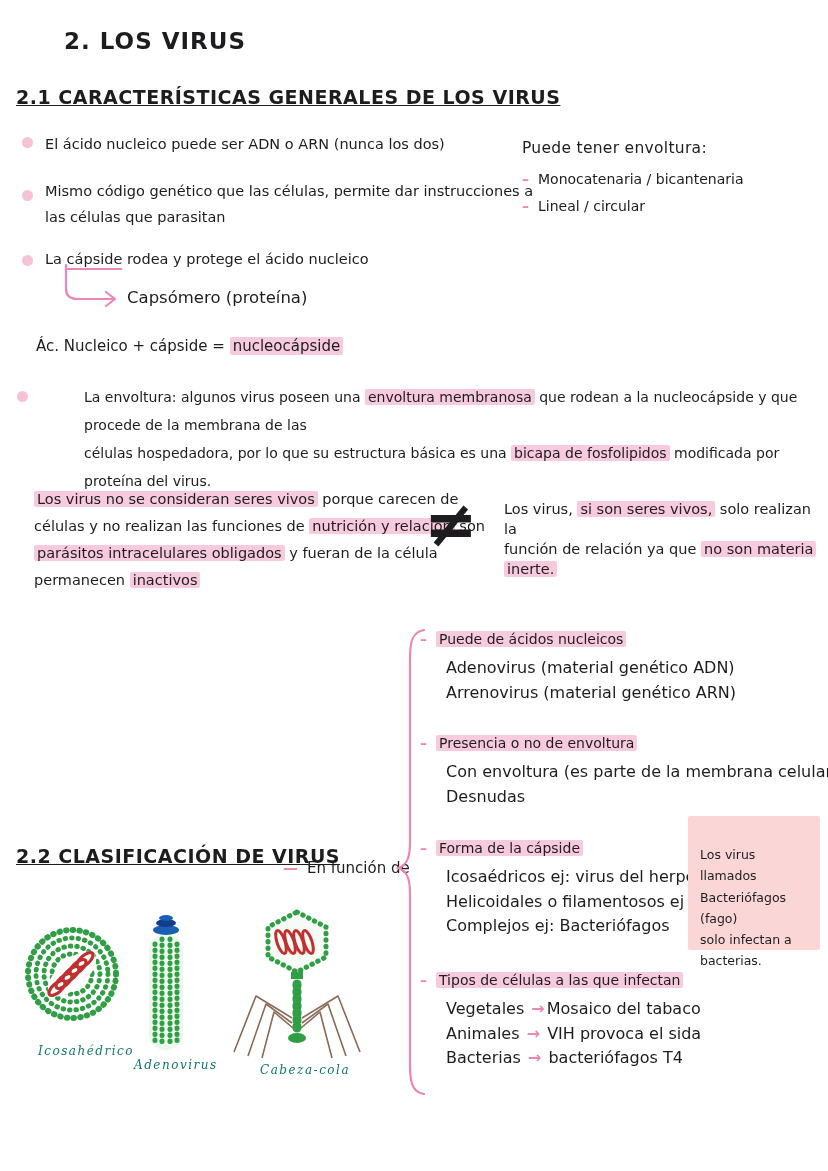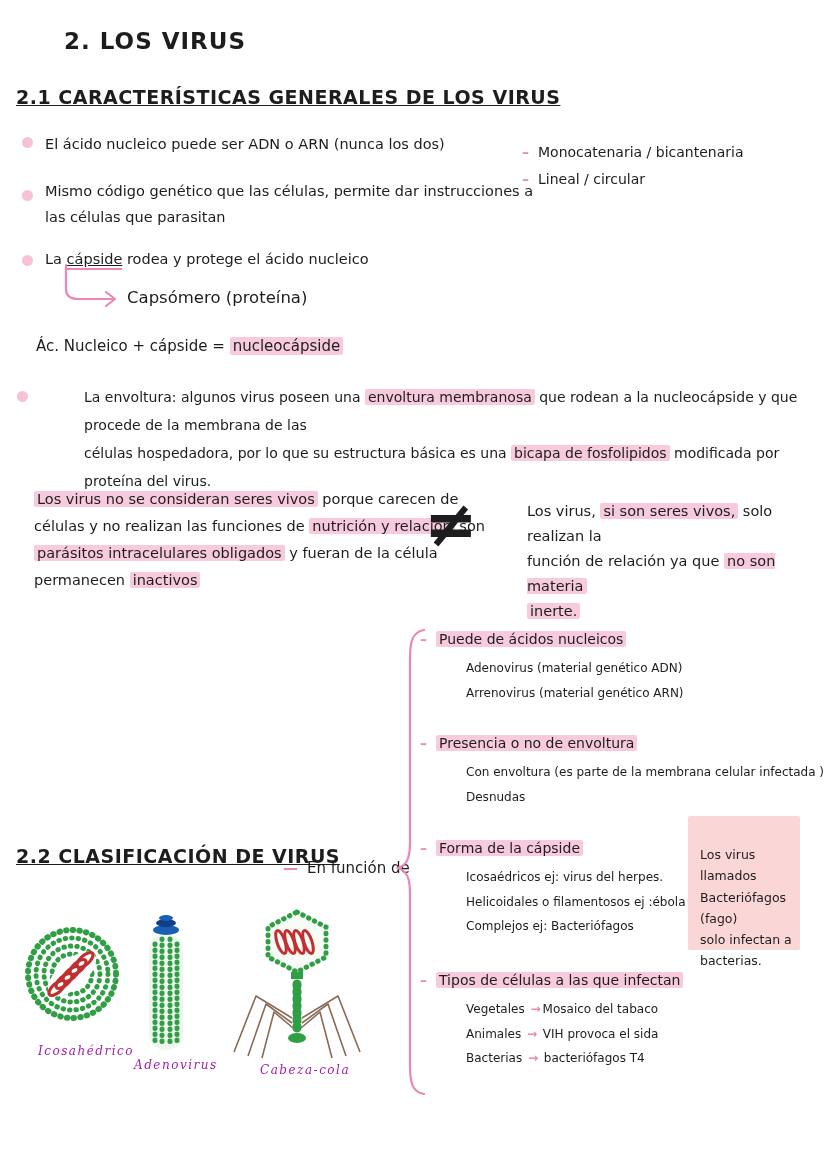--- a/index.html
+++ b/index.html
@@ -9,50 +9,51 @@
   .abs { position:absolute; }
   .pre-line { white-space:pre-line; }
 
   .title { position:absolute; left:64px; top:28px; font-size:23px; font-weight:bold; letter-spacing:1px; }
   .s-head { position:absolute; font-size:19px; font-weight:bold; letter-spacing:0.5px;text-decoration:underline; }
 
   .txt { position:absolute; font-size:14.5px; line-height:26px; }
   .dot { position:absolute; width:11px; height:11px; border-radius:50%; background:#f5c2d7; }
 
   .hl { background:#f8cadd; padding:0 3px; border-radius:2px; }
-  .ul { border-bottom:2px solid #ec87b5; padding-bottom:1px;text-decoration:underline; }
+  .ul { border-bottom:2px solid #ec87b5; padding-bottom:1px; }
   .arrow { color:#ec87b5; font-weight:bold; padding:0 2px; }
   .pink-dash { color:#ec87b5; font-weight:bold; margin-right:9px; }
 
   .env-title { font-size:15.5px; margin-bottom:9px; letter-spacing:0.3px; }
   .env-item { font-size:14px; line-height:27px; white-space:nowrap; }
 
   .neq { position:absolute; font-size:64px; font-weight:bold; line-height:1; }
 
   .clf-title { font-size:14px; margin-bottom:9px; white-space:nowrap; }
-  .clf-item { font-size:12px; line-height:24.5px; margin-left:46px; white-space:nowrap; }
+  .clf-item { font-size:16px; line-height:24.5px; margin-left:26px; white-space:nowrap; }
 
   .note-box { position:absolute; background:#fad6d6; border-radius:2px;
               font-size:12.5px; line-height:1.7; padding:28px 8px 10px 12px; }
 
   .fig-label { position:absolute; font-family:"DejaVu Serif", serif; font-style:italic;
-               font-size:12px; letter-spacing:1.5px; color:#a21caf; }
+               font-size:12px; letter-spacing:1.5px; color:#0f766e; }
 </style>
 </head>
 <body>
 
 <div class="page">
 
   <h1 class="title">2. LOS VIRUS</h1>
   <h2 class="s-head" style="left:16px;top:86px;">2.1 CARACTERÍSTICAS GENERALES DE LOS VIRUS</h2>
 
   <span class="dot" style="left:22px;top:137px;"></span>
   <div class="txt" style="left:45px;top:131px;">El ácido nucleico puede ser ADN o ARN (nunca los dos)</div>
 
   <div class="abs" style="left:522px;top:139px;">
+    <div class="env-title">Puede tener envoltura:</div>
     <div class="env-item">
       <span class="pink-dash">–</span><span>Monocatenaria / bicantenaria</span>
     </div>
     <div class="env-item">
       <span class="pink-dash">–</span><span>Lineal / circular</span>
     </div>
   </div>
 
   <span class="dot" style="left:22px;top:190px;"></span>
   <div class="txt pre-line" style="left:45px;top:178px;">Mismo código genético que las células, permite dar instrucciones a
@@ -71,21 +72,21 @@
 
   <span class="dot" style="left:17px;top:391px;"></span>
   <div class="txt pre-line" style="left:40px;top:383px;line-height:28px;font-size:14px;margin-left:44px;"><span>La envoltura: algunos virus poseen una </span><span class="hl">envoltura membranosa</span><span> que rodean a la nucleocápside y que procede de la membrana de las
 células hospedadora, por lo que su estructura básica es una </span><span class="hl">bicapa de fosfolipidos</span><span> modificada por proteína del virus.</span></div>
 
   <div class="txt pre-line" style="left:34px;top:486px;line-height:27px;"><span class="hl">Los virus no se consideran seres vivos</span><span> porque carecen de
 células y no realizan las funciones de </span><span class="hl">nutrición y relación</span><span> son
 </span><span class="hl">parásitos intracelulares obligados</span><span> y fueran de la célula
 permanecen </span><span class="hl">inactivos</span></div>
   <div class="neq" style="left:424px;top:492px;">≠</div>
-  <div class="txt pre-line" style="left:504px;top:499px;line-height:25px;margin-left:23px;"><span>Los virus, </span><span class="hl">si son seres vivos,</span><span> solo realizan la
+  <div class="txt pre-line" style="left:504px;top:499px;line-height:20px;"><span>Los virus, </span><span class="hl">si son seres vivos,</span><span> solo realizan la
 función de relación ya que </span><span class="hl">no son materia</span><span>
 </span><span class="hl">inerte.</span></div>
 
   <h2 class="s-head" style="left:16px;top:845px;">2.2 CLASIFICACIÓN DE VIRUS</h2>
   <div class="abs" style="left:283px;top:859px;font-size:15px;">
     <span class="pink-dash">—</span><span>En función de</span>
   </div>
 
   <svg class="abs" style="left:396px;top:628px;" width="30" height="468" viewBox="0 0 30 468">
     <path d="M28 2 C15 4 14 16 14 32 L14 214 C14 230 11 237 2 240 C11 243 14 250 14 266 L14 436 C14 452 15 464 28 466" fill="none" stroke="#ec87b5" stroke-width="2.2" stroke-linecap="round"></path>
@@ -118,21 +119,21 @@
 
   <div class="abs" style="left:420px;top:972px;">
     <div class="clf-title">
       <span class="pink-dash">–</span><span class="hl">Tipos de células a las que infectan</span>
     </div>
     <div class="clf-item"><span>Vegetales </span><span class="arrow">→</span><span>Mosaico del tabaco</span></div>
     <div class="clf-item"><span>Animales </span><span class="arrow">→</span><span> VIH provoca el sida</span></div>
     <div class="clf-item"><span>Bacterias </span><span class="arrow">→</span><span> bacteriófagos T4</span></div>
   </div>
 
-  <div class="note-box pre-line" style="left:688px;top:816px;width:112px;height:134px;">Los virus llamados
+  <div class="note-box pre-line" style="left:688px;top:816px;width:132px;height:134px;">Los virus llamados
 Bacteriófagos (fago)
 solo infectan a
 bacterias.</div>
 
   <svg class="abs" style="left:24px;top:916px;" width="96" height="122" viewBox="0 0 96 122">
     <g stroke="#2f9e44" fill="none" stroke-linecap="round">
       <circle cx="48" cy="58" r="44" stroke-width="6" stroke-dasharray="0.5 6.2"></circle>
       <circle cx="48" cy="58" r="36" stroke-width="5" stroke-dasharray="0.5 6"></circle>
       <circle cx="48" cy="58" r="28" stroke-width="5" stroke-dasharray="0.5 6"></circle>
       <circle cx="48" cy="58" r="20" stroke-width="5" stroke-dasharray="0.5 6"></circle>

